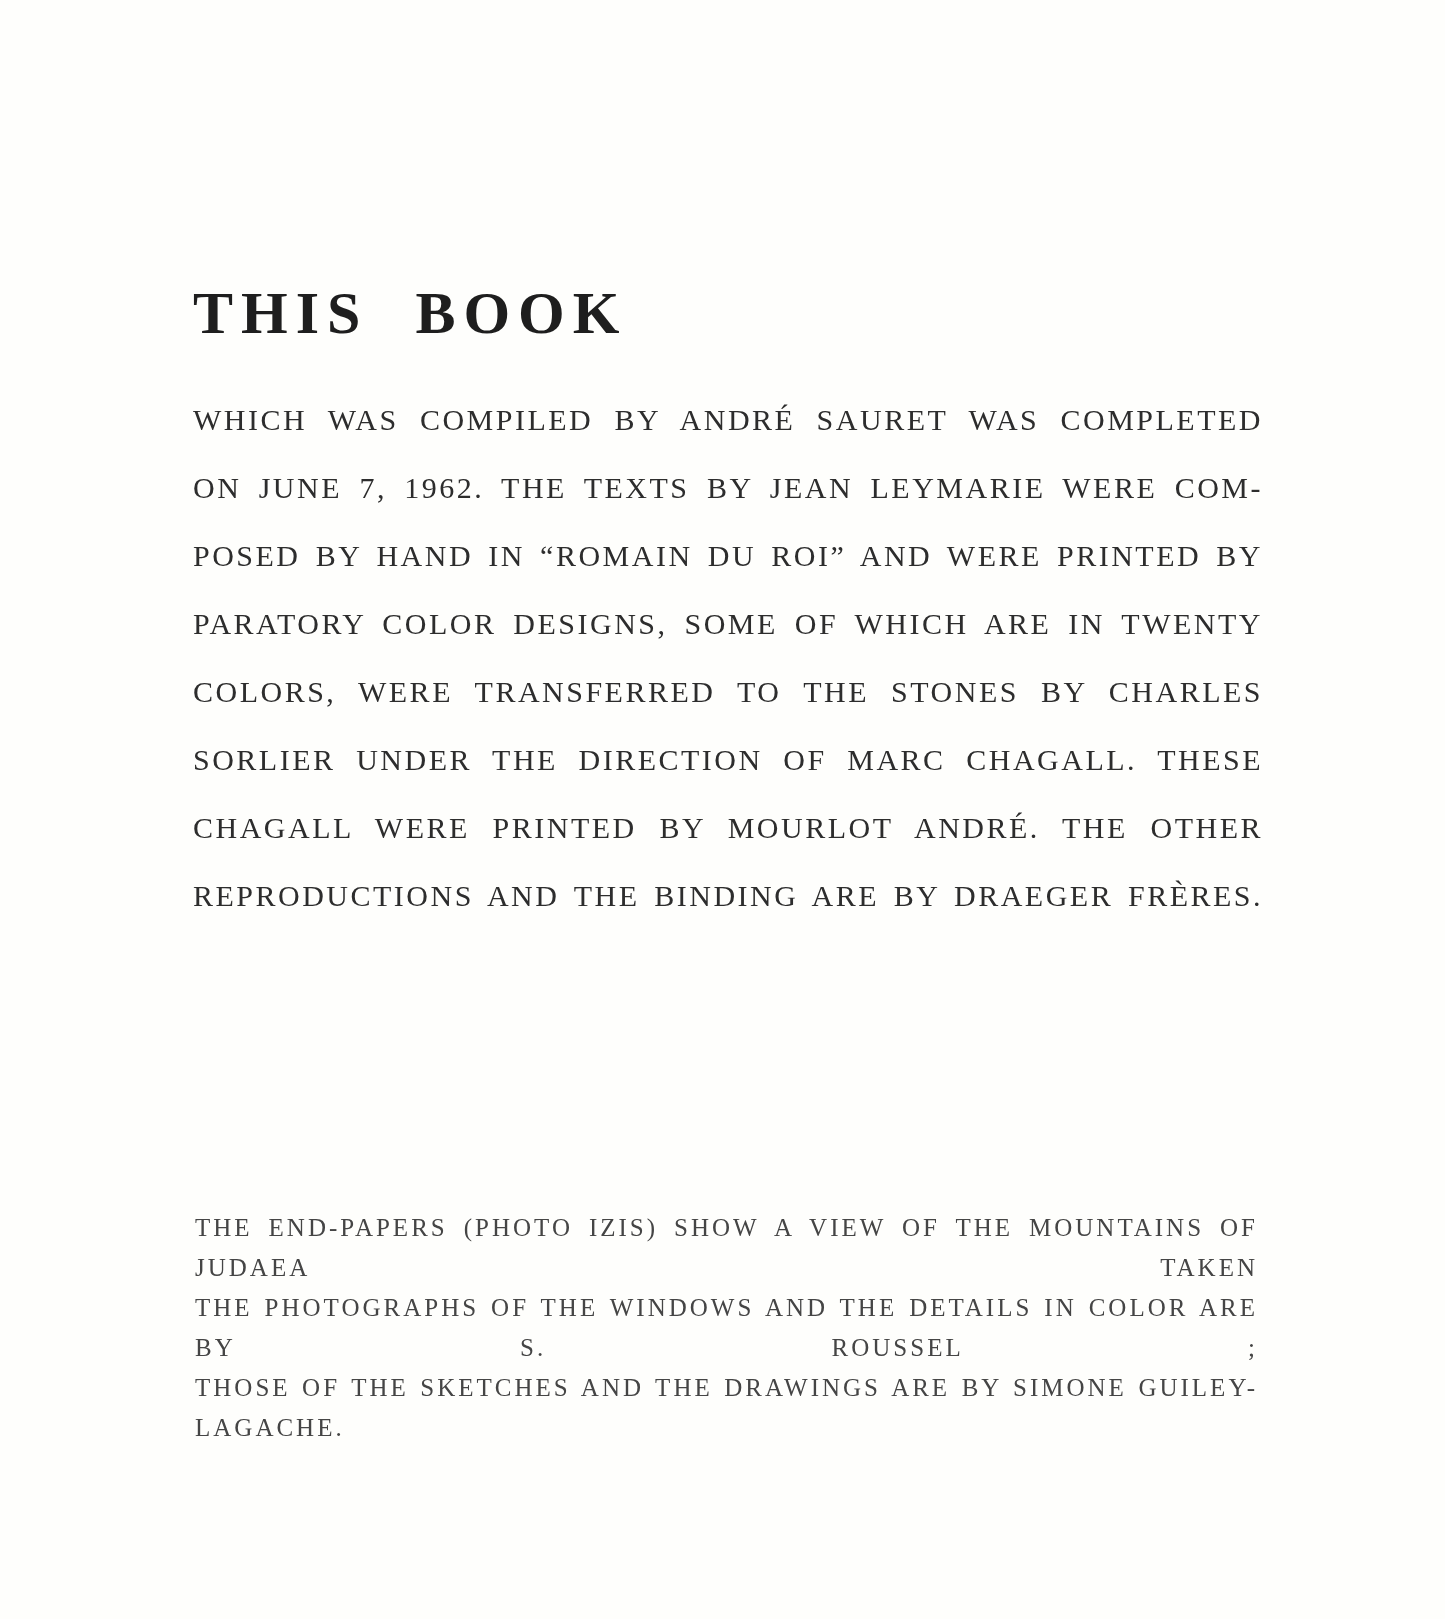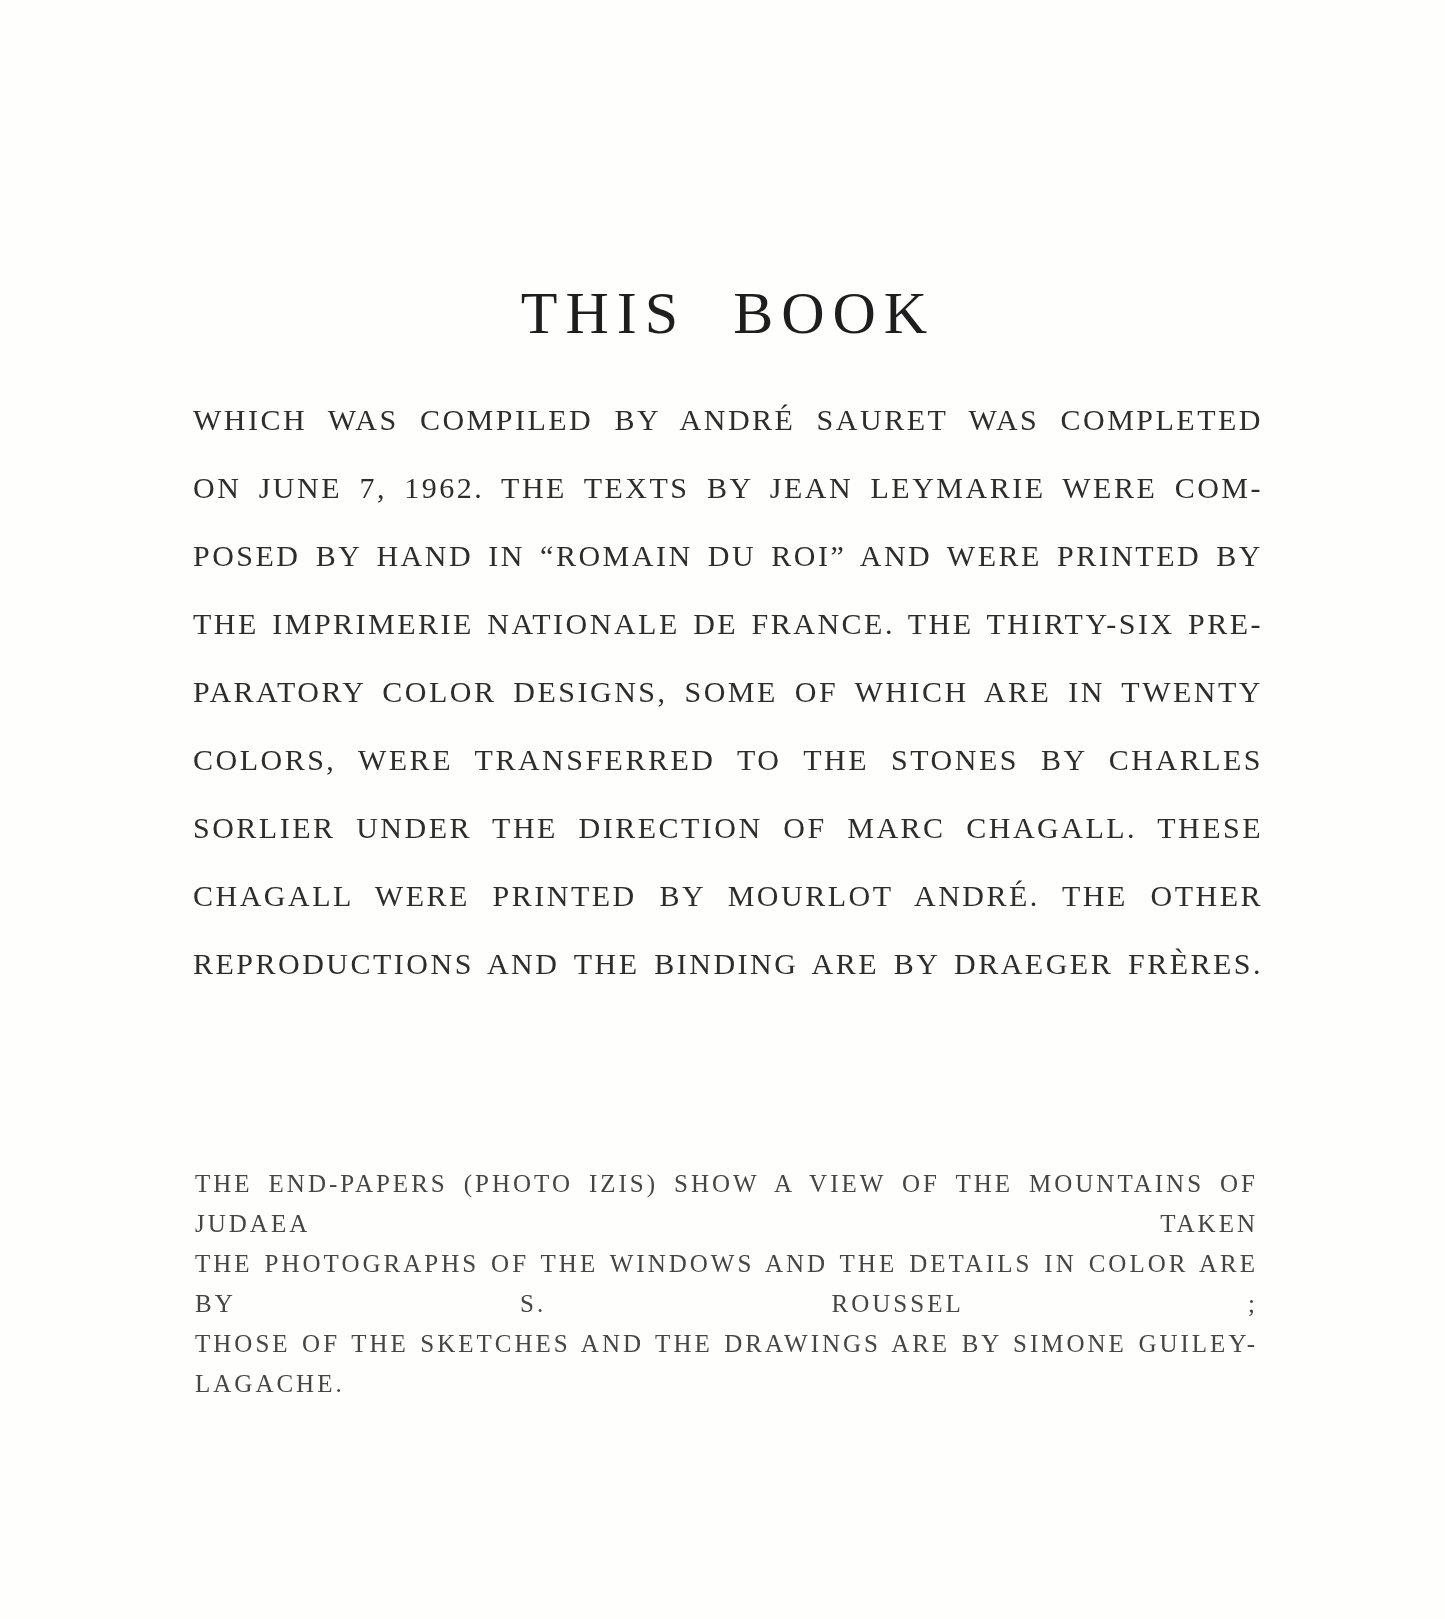--- a/index.html
+++ b/index.html
@@ -13,46 +13,46 @@
     height: 1619px;
     background: #fefefc;
     overflow: hidden;
     font-family: "Liberation Serif", serif;
   }
   .title {
     position: absolute;
     top: 283px;
     left: 193px;
     width: 1070px;
-    text-align: center;
+    text-align: left;
     font-size: 60px;
     line-height: 1;
     letter-spacing: 8px;
     word-spacing: 24px;
     color: #1e1e1e;
-    font-weight: 400;
+    font-weight: 700;
   }
   .body-block {
     position: absolute;
     top: 386px;
     left: 193px;
     width: 1070px;
     color: #2d2d2d;
   }
   .body-block .line {
     font-size: 30px;
     line-height: 68px;
     letter-spacing: 2.5px;
     white-space: normal;
     text-align: justify;
     text-align-last: justify;
   }
   .colophon-block {
     position: absolute;
-    top: 1164px;
+    top: 1208px;
     left: 195px;
     width: 1063px;
     color: #454545;
   }
   .colophon-block .line {
     font-size: 25px;
     line-height: 40px;
     letter-spacing: 3px;
     white-space: normal;
     text-align: justify;
@@ -63,21 +63,20 @@
 <body>
 
 <div class="page">
 
   <div class="title">THIS BOOK</div>
 
   <div class="body-block">
     <div class="line">WHICH WAS COMPILED BY ANDRÉ SAURET WAS COMPLETED</div>
     <div class="line">ON JUNE 7, 1962. THE TEXTS BY JEAN LEYMARIE WERE COM-</div>
     <div class="line">POSED BY HAND IN “ROMAIN DU ROI” AND WERE PRINTED BY</div>
-    <div class="line">THE IMPRIMERIE NATIONALE DE FRANCE. THE THIRTY-SIX PRE-</div>
     <div class="line">PARATORY COLOR DESIGNS, SOME OF WHICH ARE IN TWENTY</div>
     <div class="line">COLORS, WERE TRANSFERRED TO THE STONES BY CHARLES</div>
     <div class="line">SORLIER UNDER THE DIRECTION OF MARC CHAGALL. THESE</div>
     <div class="line">CHAGALL WERE PRINTED BY MOURLOT ANDRÉ. THE OTHER</div>
     <div class="line">REPRODUCTIONS AND THE BINDING ARE BY DRAEGER FRÈRES.</div>
   </div>
 
   <div class="colophon-block">
     <div class="line">THE END-PAPERS (PHOTO IZIS) SHOW A VIEW OF THE MOUNTAINS OF JUDAEA TAKEN</div>
     <div class="line">THE PHOTOGRAPHS OF THE WINDOWS AND THE DETAILS IN COLOR ARE BY S. ROUSSEL ;</div>

